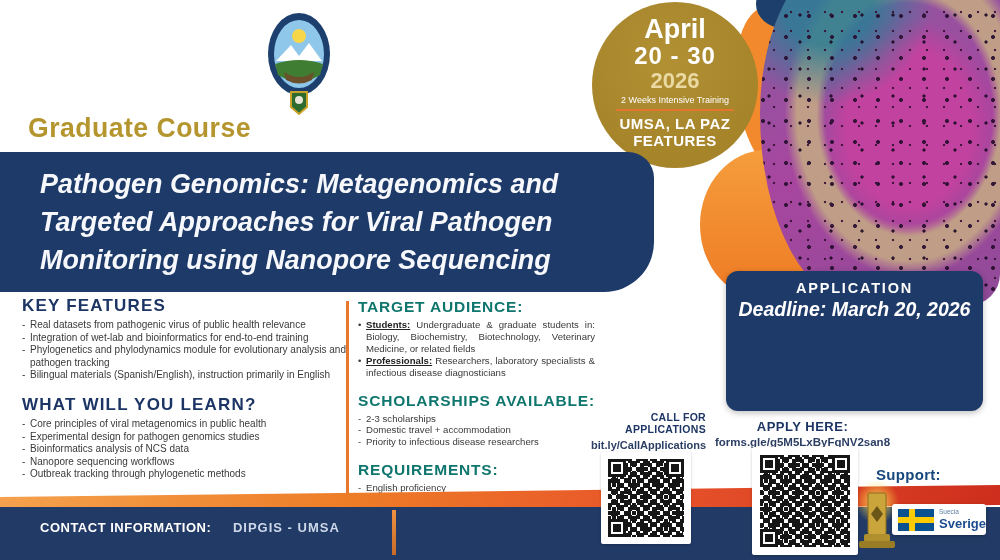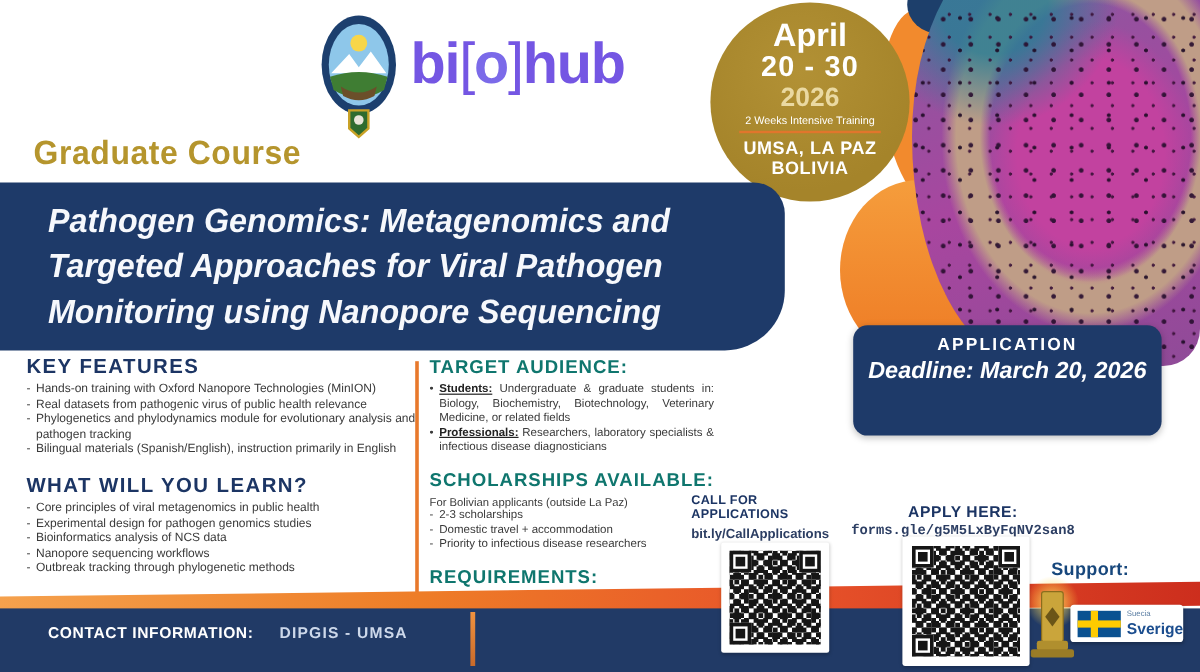--- a/index.html
+++ b/index.html
@@ -62,33 +62,33 @@
   .li::before { content:"-"; position:absolute; left:0; top:0; }
   .li-dot::before { content:"\2022"; }
   .li b { color:#222;text-decoration:underline; }
   .col-mid .li { font-size:9.6px; line-height:11.9px; }
   .note { font-size:9.4px; line-height:11.8px; color:#3a3a3a; }
   .mt { margin-top:13px; }
 
   .divider-vert { position:absolute; left:346px; top:301px; width:3px; height:208px; background:#e8792c; z-index:3; }
 
   
-  .app-panel { position:absolute; left:711px; top:271px; width:257px; height:92px; background:#1e3a69;
+  .app-panel { position:absolute; left:726px; top:271px; width:257px; height:140px; background:#1e3a69;
     border-radius:12px; z-index:5; color:#fff; text-align:center; box-shadow:0 2px 6px rgba(0,0,0,.25); }
   .app-panel .ah { font-size:14.5px; font-weight:800; letter-spacing:1.8px; margin-top:9px; }
   .app-panel .deadline { font-size:19.5px; font-weight:700; font-style:italic; margin-top:2px; }
   .app-panel .body { font-size:9.2px; line-height:11.4px; color:#dfe6f2; text-align:left; padding:4px 15px 0; }
 
   
-  .cfa { position:absolute; left:576px; top:411px; width:130px; text-align:left; z-index:5; }
+  .cfa { position:absolute; left:576px; top:411px; width:130px; text-align:right; z-index:5; }
   .cfa .l { font-size:10.5px; font-weight:800; color:#1c3564; line-height:12px; letter-spacing:.3px; }
   .cfa .url { font-size:11px; font-weight:700; color:#2c3e63; margin-top:4px; }
   .apply { position:absolute; left:700px; top:419px; width:205px; text-align:center; z-index:5; }
   .apply .h { font-size:13px; font-weight:800; color:#1c3564; letter-spacing:.5px; }
-  .apply .url { font-size:11.5px; font-weight:700; color:#2c3e63; margin-top:2px;font-family:Liberation Mono, monospace; }
+  .apply .url { font-size:11.5px; font-weight:700; color:#2c3e63; margin-top:2px; }
 
   .qr-box { position:absolute; background:#fff; border-radius:2px; z-index:6; box-shadow:0 1px 3px rgba(0,0,0,.2); }
   .qr1 { left:601px; top:452px; width:90px; height:92px; padding:7px; }
   .qr2 { left:752px; top:447px; width:106px; height:108px; padding:8px; }
   .qr-pat { position:relative; width:100%; height:100%;
     background:
       repeating-conic-gradient(#161616 0% 25%, transparent 0% 50%),
       repeating-conic-gradient(#161616 0% 25%, transparent 0% 50%);
     background-size:8px 8px, 13px 11px; background-position:0 0, 3px 2px; }
   .qf { position:absolute; width:18px; height:18px; border:3px solid #161616; background:#fff; }
@@ -135,64 +135,62 @@
     <ellipse cx="33" cy="42" rx="31" ry="41" fill="#1c3f6e"></ellipse>
     <ellipse cx="33" cy="42" rx="25" ry="34" fill="#8ec7ea"></ellipse>
     <circle cx="33" cy="24" r="7" fill="#f7d64a"></circle>
     <path d="M10 49 L25 33 L33 44 L43 31 L56 49 Z" fill="#ffffff"></path>
     <path d="M9 52 Q33 44 57 52 L54 63 Q33 76 12 63 Z" fill="#3f7d33"></path>
     <path d="M18 60 Q33 70 48 60 L46 68 Q33 75 20 68 Z" fill="#6b4f2a"></path>
     <path d="M25 80 L41 80 L41 95 L33 102 L25 95 Z" fill="#2e6b2e" stroke="#c9a227" stroke-width="2"></path>
     <circle cx="33" cy="88" r="4" fill="#e8e4d8"></circle>
   </svg>
 
-  <div class="brand"><span>bi</span><span class="bracket">[</span><span class="bo">o</span><span class="bracket">]</span><span>hub</span></div>
 
   <div class="badge">
     <div class="month">April</div>
     <div class="days">20 - 30</div>
     <div class="year">2026</div>
     <div class="dur">2 Weeks Intensive Training</div>
     <div class="rule"></div>
     <div class="loc">UMSA, LA PAZ</div>
-    <div class="loc">BOLIVIA</div>
+    <div class="loc">FEATURES</div>
   </div>
 
   <div class="course-type">Graduate Course</div>
 
   <div class="banner">
     <div class="tl">Pathogen Genomics: Metagenomics and</div>
     <div class="tl">Targeted Approaches for Viral Pathogen</div>
     <div class="tl">Monitoring using Nanopore Sequencing</div>
   </div>
 
   <div class="col-left">
     <div class="h-big">KEY FEATURES</div>
-    <div class="li">Hands-on training with Oxford Nanopore Technologies (MinION)</div>
     <div class="li">Real datasets from pathogenic virus of public health relevance</div>
+    <div class="li">Integration of wet-lab and bioinformatics for end-to-end training</div>
     <div class="li">Phylogenetics and phylodynamics module for evolutionary analysis and pathogen tracking</div>
     <div class="li">Bilingual materials (Spanish/English), instruction primarily in English</div>
 
     <div class="h-big mt">WHAT WILL YOU LEARN?</div>
     <div class="li">Core principles of viral metagenomics in public health</div>
     <div class="li">Experimental design for pathogen genomics studies</div>
     <div class="li">Bioinformatics analysis of NCS data</div>
     <div class="li">Nanopore sequencing workflows</div>
     <div class="li">Outbreak tracking through phylogenetic methods</div>
   </div>
 
   <div class="divider-vert"></div>
 
   <div class="col-mid">
     <div class="h-mid">TARGET AUDIENCE:</div>
     <div class="li li-dot"><b>Students:</b> <span>Undergraduate &amp; graduate students in: Biology, Biochemistry, Biotechnology, Veterinary Medicine, or related fields</span></div>
     <div class="li li-dot"><b>Professionals:</b> <span>Researchers, laboratory specialists &amp; infectious disease diagnosticians</span></div>
 
     <div class="h-mid mt">SCHOLARSHIPS AVAILABLE:</div>
-    <div class="note">For Bolivian applicants (outside La Paz)</div>
     <div class="li">2-3 scholarships</div>
     <div class="li">Domestic travel + accommodation</div>
     <div class="li">Priority to infectious disease researchers</div>
 
     <div class="h-mid mt">REQUIREMENTS:</div>
     <div class="li">English proficiency</div>
     <div class="li">Basic knowledge of molecular biology &amp; genetics</div>
     <div class="li">Basic command-line experience (recommended)</div>
   </div>
 

